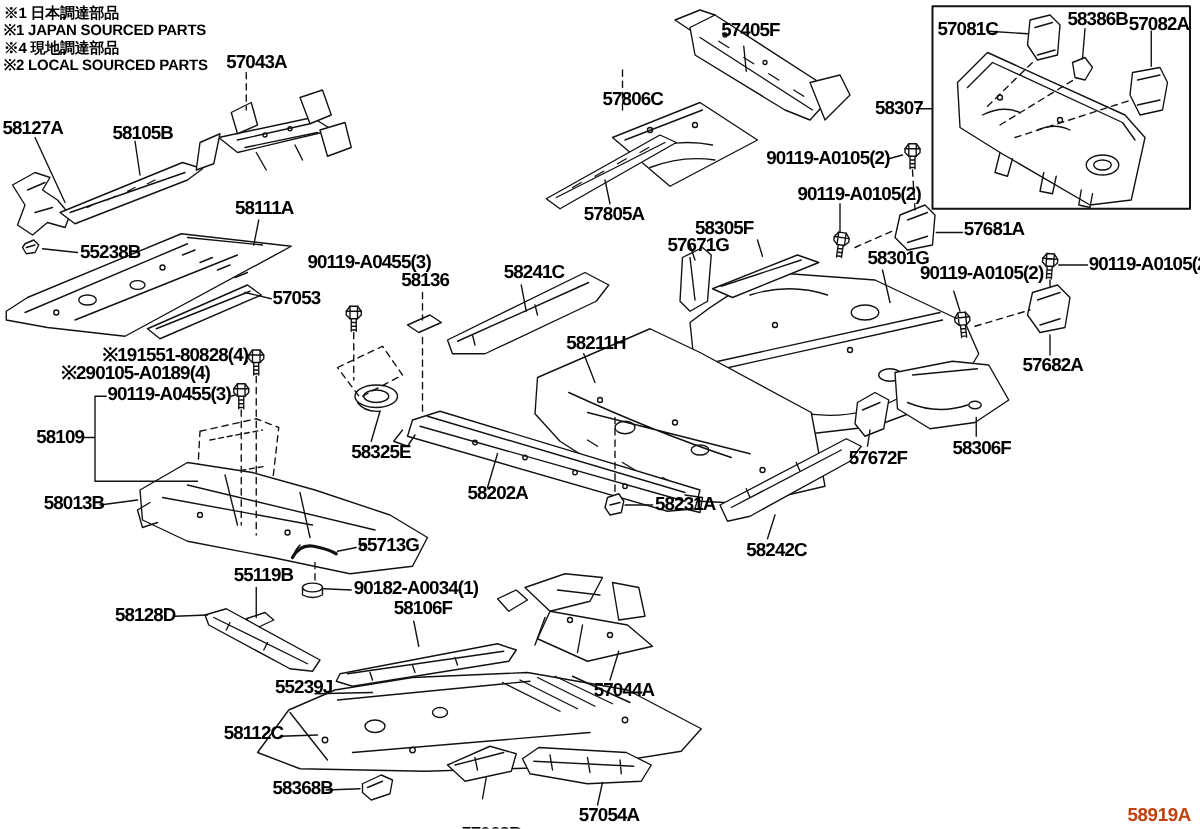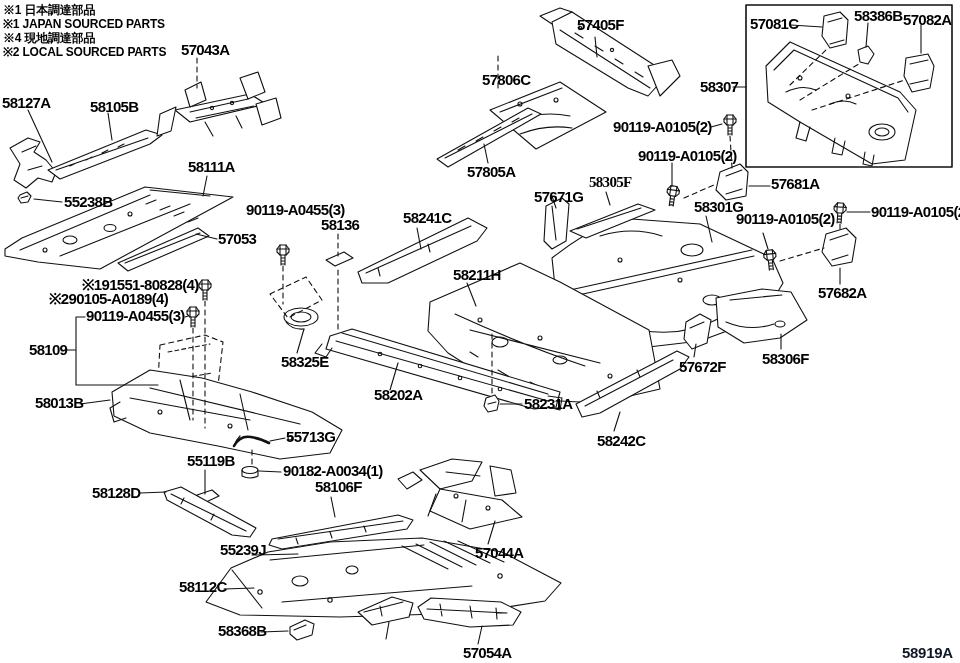--- a/index.html
+++ b/index.html
@@ -5,21 +5,21 @@
   html,body{margin:0;padding:0;background:#fff;}
   .canvas{position:relative;width:960px;height:663px;background:#fff;overflow:hidden;
           font-family:"Liberation Sans",sans-serif;}
   svg.art{position:absolute;left:0;top:0;}
   .label-layer{position:absolute;left:0;top:0;width:100%;height:100%;}
   .lbl{position:absolute;font-weight:700;font-size:15px;letter-spacing:-0.7px;
        color:#000;white-space:nowrap;line-height:1;}
   .legend{position:absolute;left:3px;top:3px;color:#000;}
   .legend div{font-weight:700;font-size:12px;line-height:14px;letter-spacing:-0.2px;white-space:nowrap;}
   .diagram-code{position:absolute;left:902px;top:644px;font-weight:700;font-size:15px;
-       letter-spacing:-0.3px;color:#0f172a;}
+       letter-spacing:-0.3px;color:#c2410c;}
 </style>
 </head>
 <body>
 
 <div class="canvas">
 
   <svg class="art" width="960" height="663" viewBox="0 0 960 663" fill="none" stroke="#111" stroke-width="1.1" stroke-linejoin="round" stroke-linecap="round">
     <defs>
       <g id="bolt">
         <path d="M-6,-3 L-3,-7 L3,-7 L6,-3 L6,0 L3,3 L-3,3 L-6,0 Z" fill="#fff"></path>
@@ -354,21 +354,21 @@
       <div class="lbl" style="left: 218px; top: 623px;">58368B</div>
       <div class="lbl" style="left: 369px; top: 640px; margin-top: 20px;">57062B</div>
       <div class="lbl" style="left: 463px; top: 645px;">57054A</div>
       <div class="lbl" style="left: 482px; top: 37px; margin-top: 35px;">57806C</div>
       <div class="lbl" style="left: 577px; top: 17px;">57405F</div>
       <div class="lbl" style="left: 700px; top: 79px;">58307</div>
       <div class="lbl" style="left: 613px; top: 119px;">90119-A0105(2)</div>
       <div class="lbl" style="left: 638px; top: 148px;">90119-A0105(2)</div>
       <div class="lbl" style="left: 467px; top: 164px;">57805A</div>
       <div class="lbl" style="left: 534px; top: 175px; margin-top: 14px;">57671G</div>
-      <div class="lbl" style="left: 589px; top: 175px; font-family: Liberation Serif, serif;">58305F</div>
+      <div class="lbl" style="left: 556px; top: 175px;">58305F</div>
       <div class="lbl" style="left: 750px; top: 16px;">57081C</div>
       <div class="lbl" style="left: 854px; top: 8px;">58386B</div>
       <div class="lbl" style="left: 903px; top: 12px;">57082A</div>
       <div class="lbl" style="left: 771px; top: 176px;">57681A</div>
       <div class="lbl" style="left: 694px; top: 199px;">58301G</div>
       <div class="lbl" style="left: 736px; top: 211px;">90119-A0105(2)</div>
       <div class="lbl" style="left: 871px; top: 204px;">90119-A0105(2)</div>
       <div class="lbl" style="left: 818px; top: 285px;">57682A</div>
       <div class="lbl" style="left: 679px; top: 359px;">57672F</div>
       <div class="lbl" style="left: 762px; top: 351px;">58306F</div>

